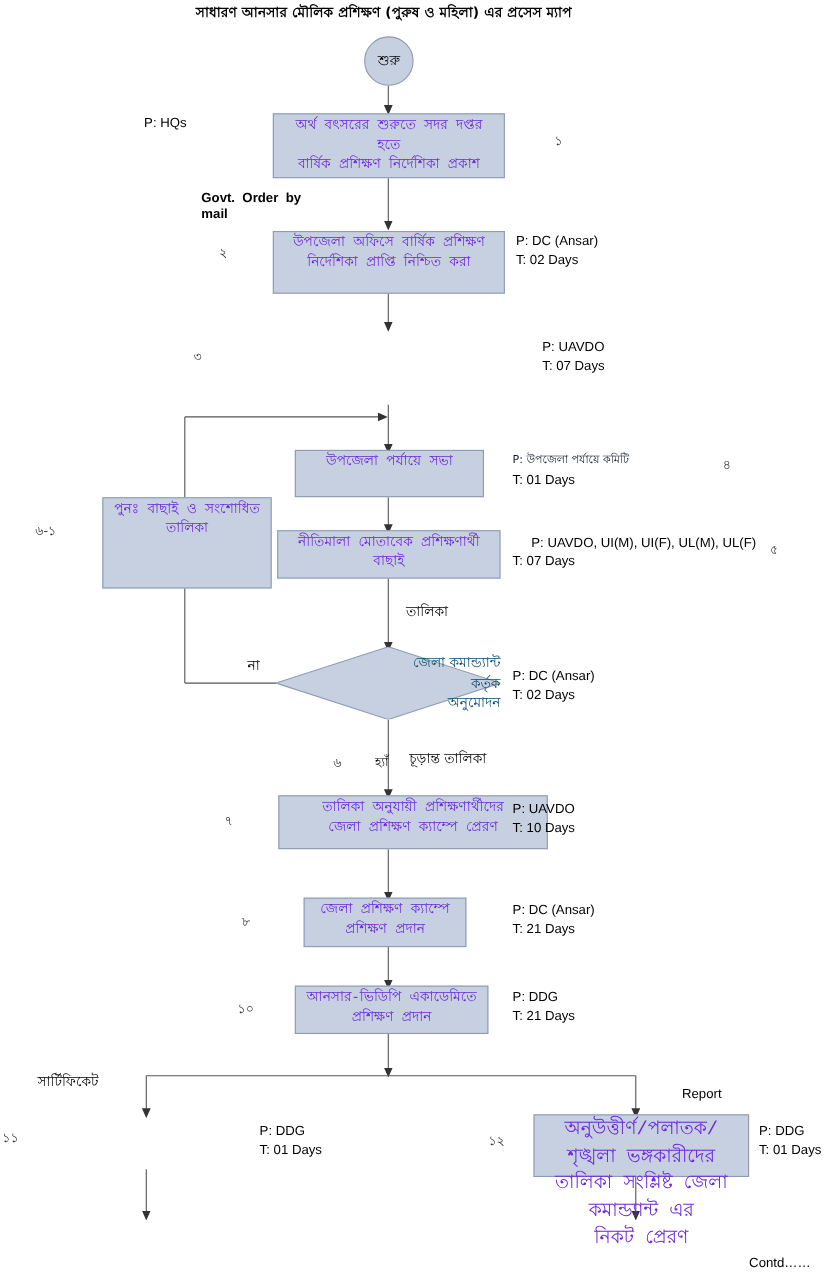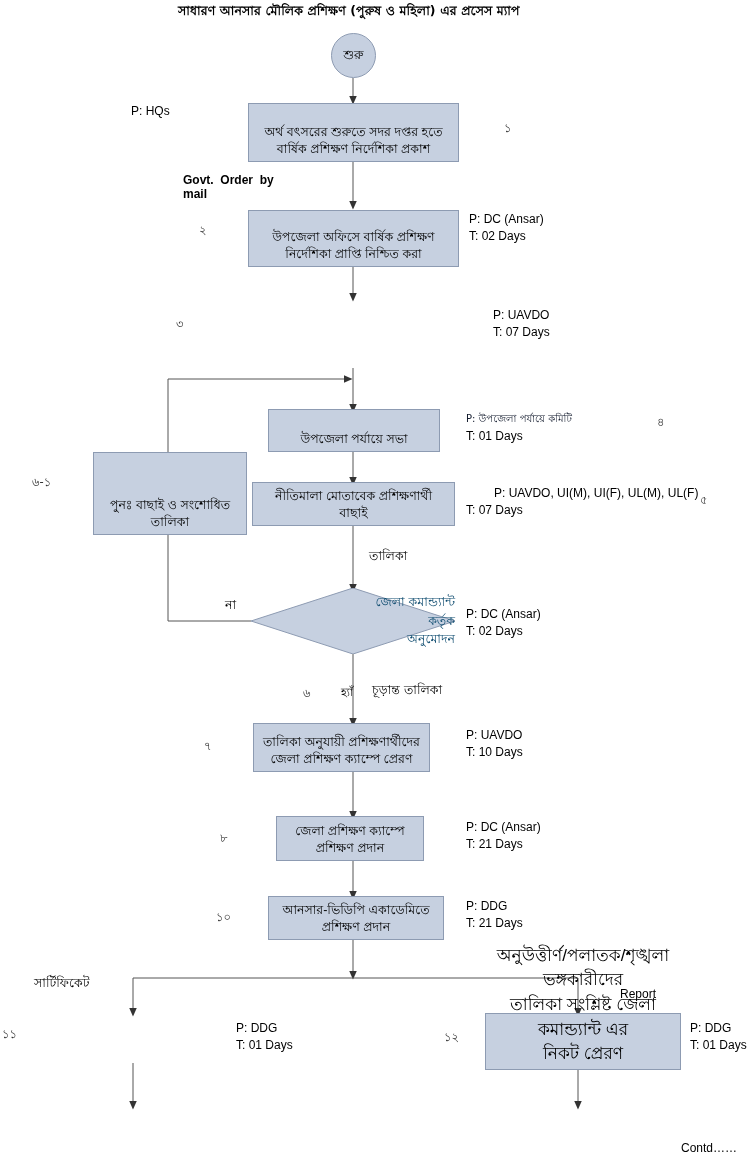--- a/index.html
+++ b/index.html
@@ -29,27 +29,27 @@
     letter-spacing: 0.1px;
     white-space: nowrap;
     color: #000;
   }
 
   
   .node {
     background: #c6d0e0;
     border: 1px solid #8d9bb2;
     display: flex;
-    align-items: flex-end;
+    align-items: flex-start;
     justify-content: center;
     text-align: center;
-    font-family: Liberation Sans, sans-serif;
+    font-family: Liberation Mono, monospace;
     font-size: 12.5px;
     line-height: 1.42;
-    color: #000000;
+    color: #6d28d9;
     padding: 2px 6px;
   }
   .node.small { font-size: 17px; line-height: 1.45; }
 
   
   .terminator {
     background: #c6d0e0;
     border: 1px solid #8d9bb2;
     border-radius: 50%;
     display: flex;
@@ -218,21 +218,21 @@
       <div>তালিকা</div>
     </div>
   </div>
 
   <div class="abs node" style="left:252px; top:482px; width:203px; height:44px;">
     <div>
       <div>নীতিমালা মোতাবেক প্রশিক্ষণার্থী</div>
       <div>বাছাই</div>
     </div>
   </div>
-  <div class="abs annot" style="left:494px; top:486px;">P: UAVDO, UI(M), UI(F), UL(M), UL(F)</div>
+  <div class="abs annot" style="left:483px; top:486px;">P: UAVDO, UI(M), UI(F), UL(M), UL(F)</div>
   <div class="abs annot" style="left:466px; top:503px;">T: 07 Days</div>
   <div class="abs step-num" style="left:700px; top:492px;">৫</div>
 
   <div class="abs label-bn" style="left:369px; top:547px;">তালিকা</div>
 
   <div class="diamond-wrap" style="left:251px; top:588px; width:204px; height:66px;">
     <svg width="204" height="66" viewBox="0 0 204 66" style="position:absolute; left:0; top:0;">
       <polygon points="102,0 204,33 102,66 0,33" fill="#c6d0e0" stroke="#8d9bb2" stroke-width="1"></polygon>
     </svg>
     <div class="diamond-text" style="flex-direction:column;">
@@ -243,21 +243,21 @@
   </div>
 
   <div class="abs label-bn" style="left:225px; top:596px;">না</div>
   <div class="abs annot" style="left:466px; top:607px;">P: DC (Ansar)</div>
   <div class="abs annot" style="left:466px; top:624px;">T: 02 Days</div>
   <div class="abs step-num" style="left:303px; top:685px;">৬</div>
   <div class="abs label-bn" style="left:341px; top:684px; font-size:11px;">হ্যাঁ</div>
   <div class="abs label-bn" style="left:372px; top:681px;">চূড়ান্ত তালিকা</div>
 
   <div class="abs step-num" style="left:204px; top:738px;">৭</div>
-  <div class="abs node" style="left:253px; top:723px; width:177px; height:49px;">
+  <div class="abs node" style="left:253px; top:723px; width:245px; height:49px;">
     <div>
       <div>তালিকা অনুযায়ী প্রশিক্ষণার্থীদের</div>
       <div>জেলা প্রশিক্ষণ ক্যাম্পে প্রেরণ</div>
     </div>
   </div>
   <div class="abs annot" style="left:466px; top:728px;">P: UAVDO</div>
   <div class="abs annot" style="left:466px; top:745px;">T: 10 Days</div>
 
   <div class="abs step-num" style="left:220px; top:830px;">৮</div>
   <div class="abs node" style="left:276px; top:816px; width:148px; height:45px;">

